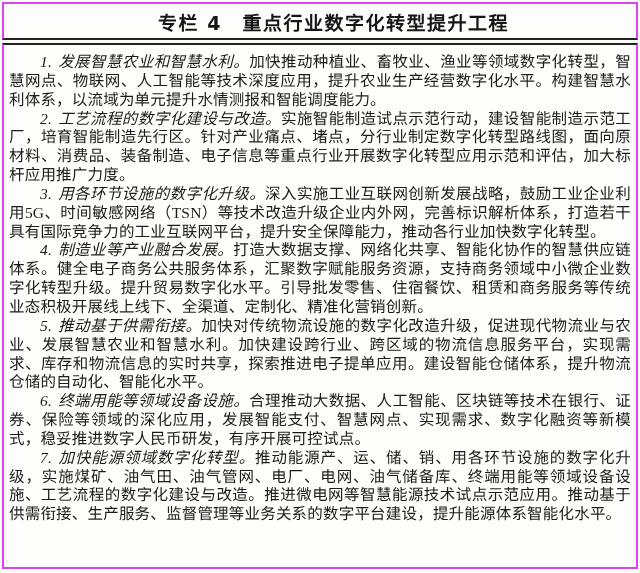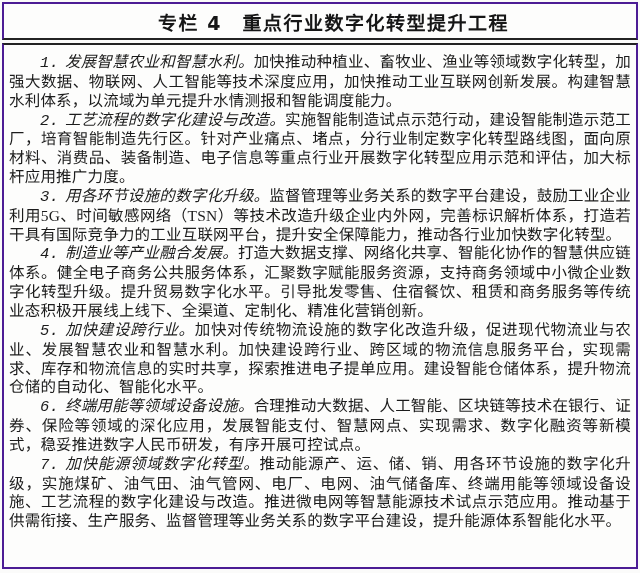--- a/index.html
+++ b/index.html
@@ -12,21 +12,21 @@
     height: 573px;
     overflow: hidden;
     font-family: "Liberation Serif", "DejaVu Serif", serif;
     color: #1c1c1c;
   }
   .page {
     width: 636px;
     margin: 2px auto 0 auto;
   }
   .box {
-    border: 2px solid #4c1d95;
+    border: 2px solid #d946ef;
     box-sizing: border-box;
     background: #fdfdfc;
     padding-left: 27px;
   }
   .title-sec {
     border-bottom: 2px solid #232323;
     height: 38px;
     box-sizing: border-box;
     display: flex;
     align-items: center;
@@ -56,39 +56,38 @@
     font-size: 15.5px;
     line-height: 18.85px;
     letter-spacing: 0.2px;
   }
   .item .num {
     margin-right: 0.38em;
   }
   .kai {
     
     font-style: italic;
-    font-family: Liberation Mono, monospace;
   }
 </style>
 </head>
 <body>
 
 <div class="page">
   <div class="box title-sec">
     <h1 class="title-text">专栏 4　重点行业数字化转型提升工程</h1>
   </div>
 
   <div class="box body-sec">
-    <p class="item"><span class="kai"><span class="num">1.</span><span>发展智慧农业和智慧水利。</span></span><span>加快推动种植业、畜牧业、渔业等领域数字化转型，加强大数据、物联网、人工智能等技术深度应用，加快推动工业互联网创新发展。构建智慧水利体系，以流域为单元提升水情测报和智能调度能力。</span></p>
+    <p class="item"><span class="kai"><span class="num">1.</span><span>发展智慧农业和智慧水利。</span></span><span>加快推动种植业、畜牧业、渔业等领域数字化转型，智慧网点、物联网、人工智能等技术深度应用，提升农业生产经营数字化水平。构建智慧水利体系，以流域为单元提升水情测报和智能调度能力。</span></p>
 
     <p class="item"><span class="kai"><span class="num">2.</span><span>工艺流程的数字化建设与改造。</span></span><span>实施智能制造试点示范行动，建设智能制造示范工厂，培育智能制造先行区。针对产业痛点、堵点，分行业制定数字化转型路线图，面向原材料、消费品、装备制造、电子信息等重点行业开展数字化转型应用示范和评估，加大标杆应用推广力度。</span></p>
 
-    <p class="item"><span class="kai"><span class="num">3.</span><span>用各环节设施的数字化升级。</span></span><span>监督管理等业务关系的数字平台建设，鼓励工业企业利用5G、时间敏感网络（TSN）等技术改造升级企业内外网，完善标识解析体系，打造若干具有国际竞争力的工业互联网平台，提升安全保障能力，推动各行业加快数字化转型。</span></p>
+    <p class="item"><span class="kai"><span class="num">3.</span><span>用各环节设施的数字化升级。</span></span><span>深入实施工业互联网创新发展战略，鼓励工业企业利用5G、时间敏感网络（TSN）等技术改造升级企业内外网，完善标识解析体系，打造若干具有国际竞争力的工业互联网平台，提升安全保障能力，推动各行业加快数字化转型。</span></p>
 
     <p class="item"><span class="kai"><span class="num">4.</span><span>制造业等产业融合发展。</span></span><span>打造大数据支撑、网络化共享、智能化协作的智慧供应链体系。健全电子商务公共服务体系，汇聚数字赋能服务资源，支持商务领域中小微企业数字化转型升级。提升贸易数字化水平。引导批发零售、住宿餐饮、租赁和商务服务等传统业态积极开展线上线下、全渠道、定制化、精准化营销创新。</span></p>
 
-    <p class="item"><span class="kai"><span class="num">5.</span><span>加快建设跨行业。</span></span><span>加快对传统物流设施的数字化改造升级，促进现代物流业与农业、发展智慧农业和智慧水利。加快建设跨行业、跨区域的物流信息服务平台，实现需求、库存和物流信息的实时共享，探索推进电子提单应用。建设智能仓储体系，提升物流仓储的自动化、智能化水平。</span></p>
+    <p class="item"><span class="kai"><span class="num">5.</span><span>推动基于供需衔接。</span></span><span>加快对传统物流设施的数字化改造升级，促进现代物流业与农业、发展智慧农业和智慧水利。加快建设跨行业、跨区域的物流信息服务平台，实现需求、库存和物流信息的实时共享，探索推进电子提单应用。建设智能仓储体系，提升物流仓储的自动化、智能化水平。</span></p>
 
     <p class="item"><span class="kai"><span class="num">6.</span><span>终端用能等领域设备设施。</span></span><span>合理推动大数据、人工智能、区块链等技术在银行、证券、保险等领域的深化应用，发展智能支付、智慧网点、实现需求、数字化融资等新模式，稳妥推进数字人民币研发，有序开展可控试点。</span></p>
 
     <p class="item"><span class="kai"><span class="num">7.</span><span>加快能源领域数字化转型。</span></span><span>推动能源产、运、储、销、用各环节设施的数字化升级，实施煤矿、油气田、油气管网、电厂、电网、油气储备库、终端用能等领域设备设施、工艺流程的数字化建设与改造。推进微电网等智慧能源技术试点示范应用。推动基于供需衔接、生产服务、监督管理等业务关系的数字平台建设，提升能源体系智能化水平。</span></p>
   </div>
 </div>
 
 </body></html>

